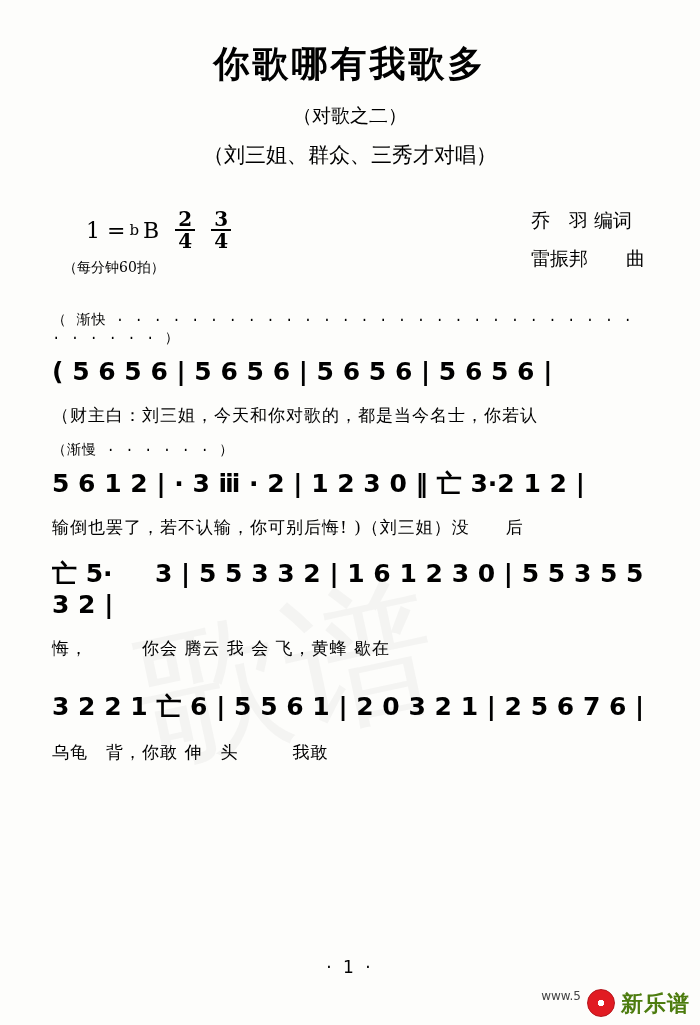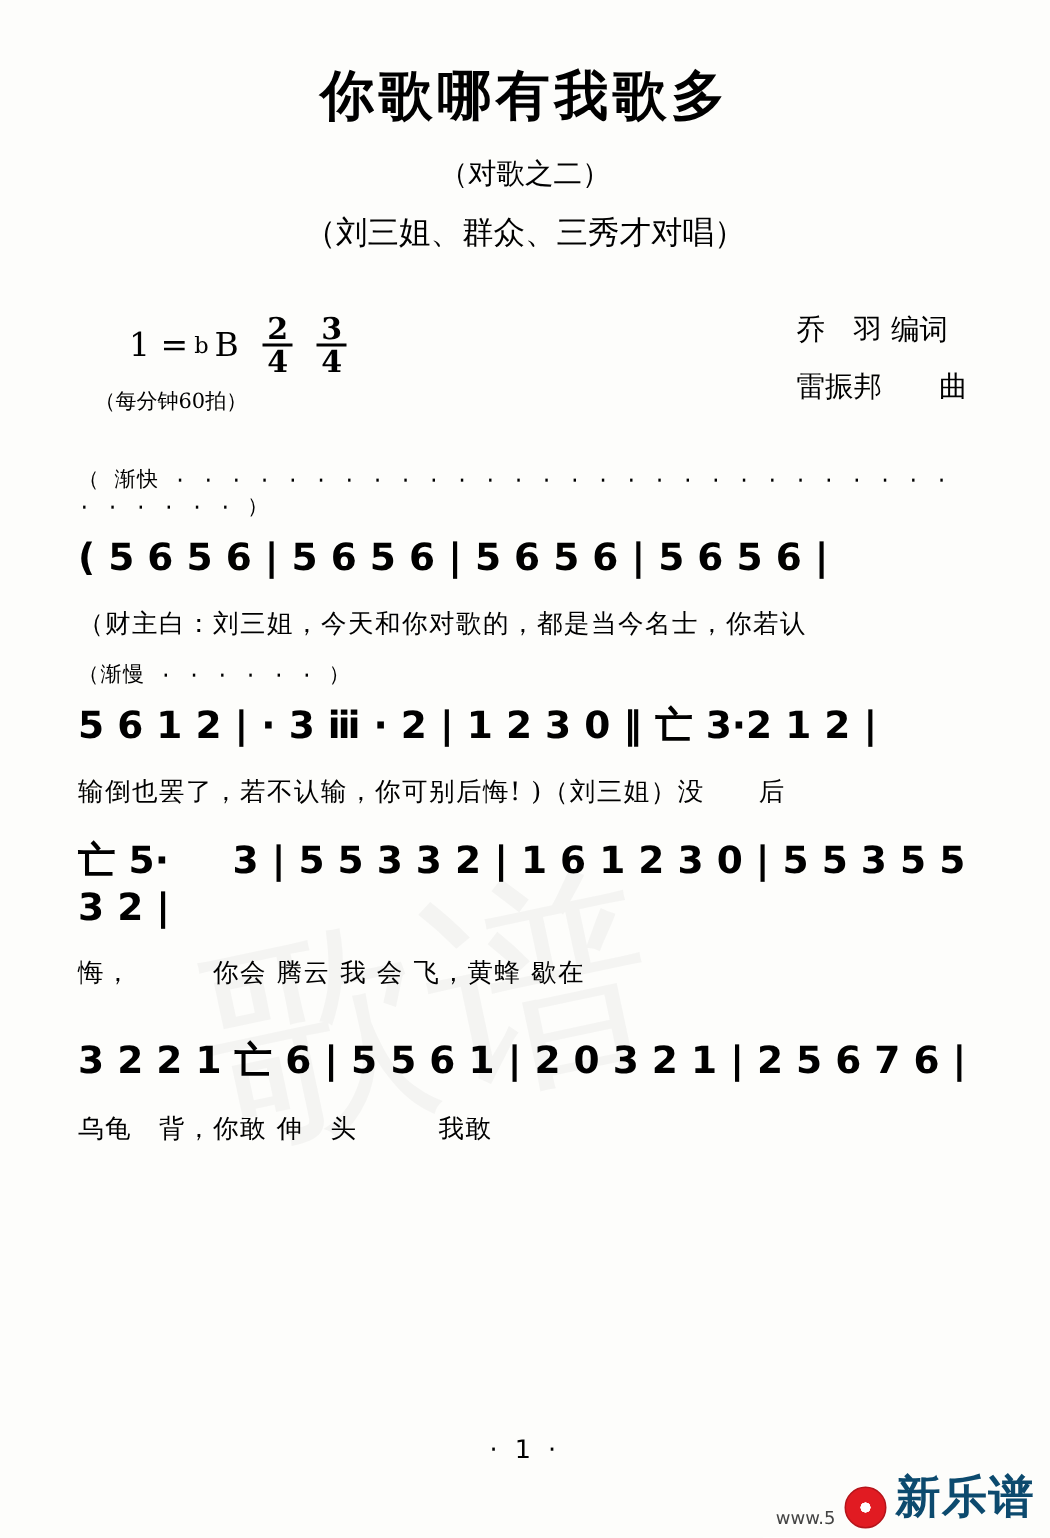--- a/index.html
+++ b/index.html
@@ -128,42 +128,42 @@
     left: 0; right: 0;
     text-align: center;
     font-size: 17px;
     letter-spacing: 3px;
   }
   .footer-brand {
     position: absolute;
     right: 10px;
     bottom: 6px;
     display: flex;
-    align-items: flex-end;
+    align-items: flex-start;
     gap: 6px;
     font-size: 13px;
     color: #333;
   }
   .brand-logo {
     width: 26px; height: 26px;
     border-radius: 50%;
     background: radial-gradient(circle at 50% 50%, #fff 0 18%, #e11b22 19% 100%);
     border: 1px solid #b5141a;
     position: relative;
   }
   .brand-logo::after{
     content:"";
     position:absolute; left:50%; top:50%;
     width:5px;height:5px;background:#fff;border-radius:50%;
     transform:translate(-50%,-50%);
   }
   .brand-text {
-    font-size: 30px;
-    font-weight: bold;
-    color: #0c4a6e;
+    font-size: 22px;
+    font-weight: bold;
+    color: #4d7c0f;
     letter-spacing: 1px;
   }
   .brand-url { font-size: 12px; color:#444; }
 </style>
 </head>
 <body>
 
 <div class="page">
 
   <div class="watermark">歌谱</div>

